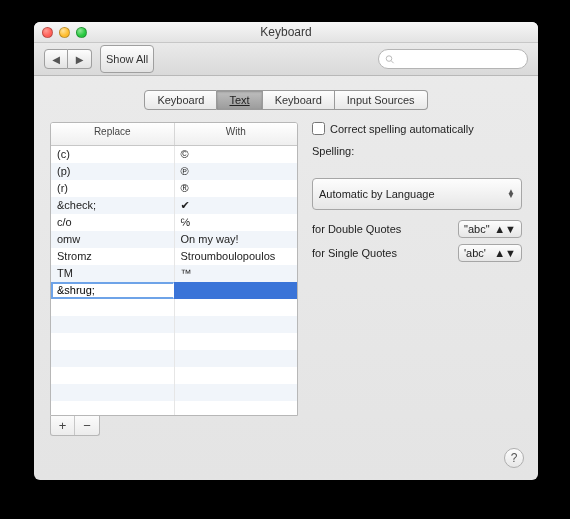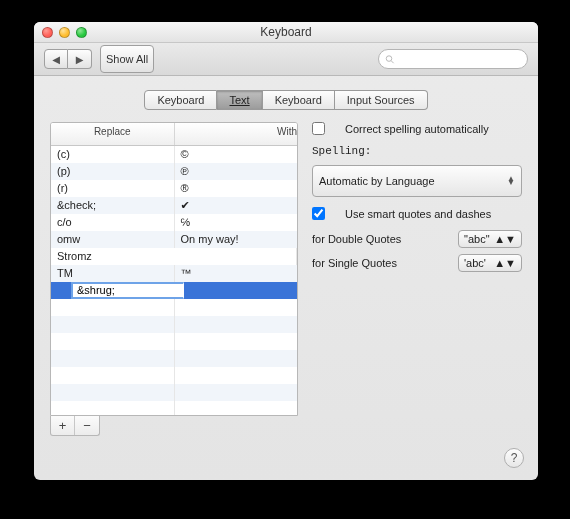--- a/index.html
+++ b/index.html
@@ -58,43 +58,43 @@
   .tab:last-child { border-radius: 0 4px 4px 0; }
   .tab.sel { background: linear-gradient(#bfbfbf,#9c9c9c); color: #222; box-shadow: inset 0 1px 2px rgba(0,0,0,.25); text-decoration: underline; }
   .cols { display: flex; gap: 14px; }
   .leftcol { width: 248px; }
   .table {
     border: 1px solid #b7b7b7; border-radius: 3px 3px 0 0; background: #fff; overflow: hidden;
     height: 294px; position: relative;
   }
   .thead { display: flex; height: 23px; background: linear-gradient(#fff,#efefef); border-bottom: 1px solid #c7c7c7; }
   .th { flex: 1; text-align: center; font-size: 10px; color: #444; line-height: 17px; border-right: 1px solid #d6d6d6; }
-  .th:last-child { border-right: none; text-align: right; }
+  .th:last-child { border-right: none; }
   .tbody { position: relative; }
   .row { display: flex; height: 17px; font-size: 11px; color: #222; }
   .row:nth-child(even) { background: #f1f5fa; }
   .cell { flex: 1; padding: 0 6px; line-height: 17px; white-space: nowrap; overflow: hidden; }
   .cell:first-child { border-right: 1px solid #e6e6e6; }
   .row.selected { background: #3a74d8 !important; color: #fff; }
-  .row.selected .cell:first-child { border-right-color: transparent; margin-left: 20px; }
+  .row.selected .cell:first-child { border-right-color: transparent; }
   .editcell {
     background: #fff; border: 2px solid #6ea3e8; height: 17px; line-height: 13px;
     margin: 0; padding: 0 4px; color: #000 !important;
   }
   .fillrows .row { height: 17px; }
   .addremove {
     display: flex; border: 1px solid #b7b7b7; border-top: none; border-radius: 0 0 3px 3px;
     background: linear-gradient(#fbfbfb,#ececec); height: 20px; width: 50px;
   }
   .arbtn { width: 25px; display: flex; align-items: center; justify-content: center; font-size: 13px; color: #444; border-right: 1px solid #c7c7c7; }
   .arbtn:last-child { border-right: none; }
   .rightcol { flex: 1; font-size: 11px; color: #222; }
-  .chk { display: flex; align-items: center; gap: 20px; margin-bottom: 10px; }
+  .chk { display: flex; align-items: center; gap: 5px; margin-bottom: 10px; }
   .chk input { width: 13px; height: 13px; }
-  .lbl { font-size: 11px; color: #222; margin-bottom: 8px; font-family: Liberation Mono, monospace; }
+  .lbl { font-size: 11px; color: #222; margin-bottom: 21px; }
   .popup {
     width: 100%; height: 32px; background: linear-gradient(#fdfdfd,#e6e6e6);
     border: 1px solid #a6a6a6; border-radius: 4px; font-size: 11px; padding: 0 6px;
     display: flex; align-items: center; justify-content: space-between; margin-bottom: 10px;
   }
   .popup .arrows { font-size: 8px; line-height: 4px; color: #555; display: flex; flex-direction: column; }
   .frow { display: flex; align-items: center; justify-content: space-between; margin-bottom: 6px; gap: 6px; }
   .minipopup {
     width: 64px; height: 18px; background: linear-gradient(#fdfdfd,#e6e6e6);
     border: 1px solid #a6a6a6; border-radius: 4px; font-size: 11px; padding: 0 5px;
@@ -186,20 +186,21 @@
             <div class="row">
                 <div class="cell">c/o</div>
                 <div class="cell">℅</div>
               </div>
             <div class="row">
                 <div class="cell">omw</div>
                 <div class="cell">On my way!</div>
               </div>
             <div class="row">
                 <div class="cell">Stromz</div>
+                <div class="cell">Stroumboulopoulos</div>
               </div>
             <div class="row">
                 <div class="cell">TM</div>
                 <div class="cell">™</div>
               </div>
             <div class="row selected">
               <div class="cell editcell">&amp;shrug;</div>
               <div class="cell"></div>
             </div>
             <div class="fillrows">
@@ -252,24 +253,20 @@
 
         <div class="lbl">Spelling:</div>
         <div class="popup">
           <span>Automatic by Language</span>
           <span class="arrows">
               <span>▲</span>
               <span>▼</span>
             </span>
         </div>
 
-        <label class="chk">
-          <input type="checkbox" checked="" style="">
-          <span>Use smart quotes and dashes</span>
-        </label>
 
         <div class="frow">
           <span>for Double Quotes</span>
           <div class="minipopup">
             <span>"abc"</span>
             <span class="arrows"><span>▲</span><span>▼</span></span>
           </div>
         </div>
         <div class="frow">
           <span>for Single Quotes</span>

